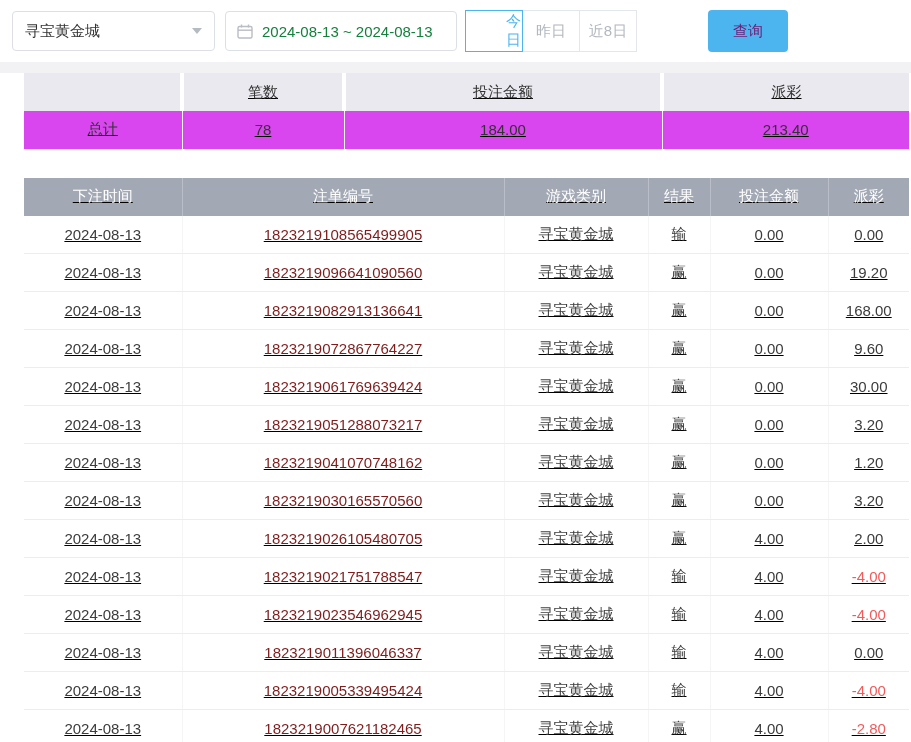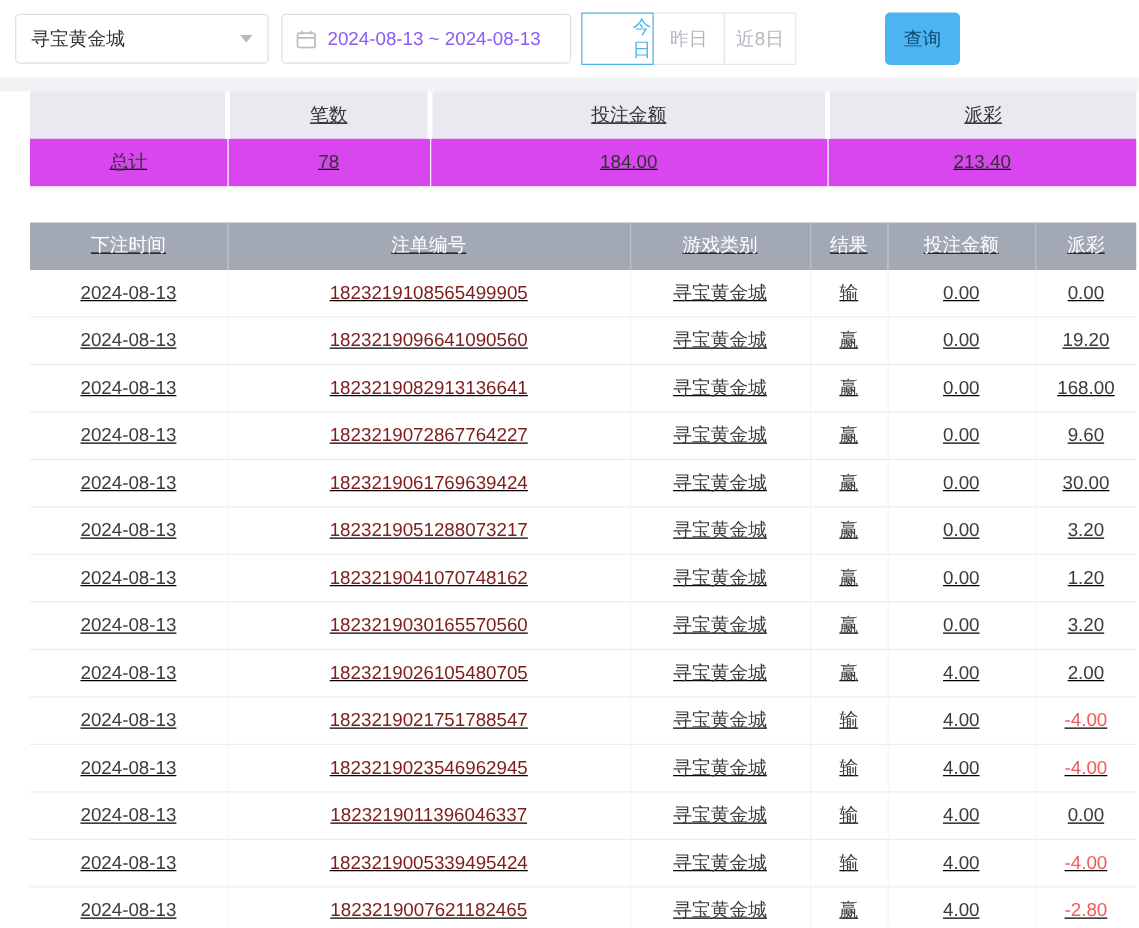--- a/index.html
+++ b/index.html
@@ -15,32 +15,32 @@
     display: flex; align-items: center; justify-content: space-between;
     padding: 0 12px; font-size: 15px; color: #333; background: #fff; cursor: pointer;
   }
   .caret {
     width: 0; height: 0; border-left: 5px solid transparent;
     border-right: 5px solid transparent; border-top: 6px solid #b6bac1;
   }
   .date-box {
     width: 232px; height: 40px; border: 1px solid #dcdfe6; border-radius: 4px;
     display: flex; align-items: center; gap: 9px; padding: 0 11px; margin-left: 10px;
-    font-size: 15px; color: #8b5cf6; background: #fff; cursor: pointer;
+    font-size: 15px; color: #15803d; background: #fff; cursor: pointer;
   }
   .btn-group { display: flex; margin-left: 8px; }
   .qbtn {
     width: 58px; height: 42px; border: 1px solid #e3e6ea; background: #fff;
     color: #b3b7be; font-size: 15px; font-family: inherit; cursor: pointer;
   }
   .qbtn + .qbtn { margin-left: -1px; }
   .qbtn.active { border-color: #4cb5f0; color: #4cb5f0; position: relative; z-index: 1; padding-left: 39px; }
   .search-btn {
-    width: 60px; height: 42px; margin-left: 71px; background: #4cb5f0; border: none;
-    border-radius: 4px; color: #0c4a6e; font-size: 15px; font-family: inherit; cursor: pointer;
+    width: 80px; height: 42px; margin-left: 71px; background: #4cb5f0; border: none;
+    border-radius: 4px; color: #701a75; font-size: 15px; font-family: inherit; cursor: pointer;
   }
   .divider { height: 11px; background: #f2f2f4; }
   
   .content { padding: 0 14px 0 24px; text-decoration: underline; }
   table { border-collapse: collapse; table-layout: fixed; width: 100%; }
   
   .summary-table th {
     height: 38px; background: #e9e9ef; font-weight: 400; font-size: 15px; color: #333;
     text-align: center;
   }

